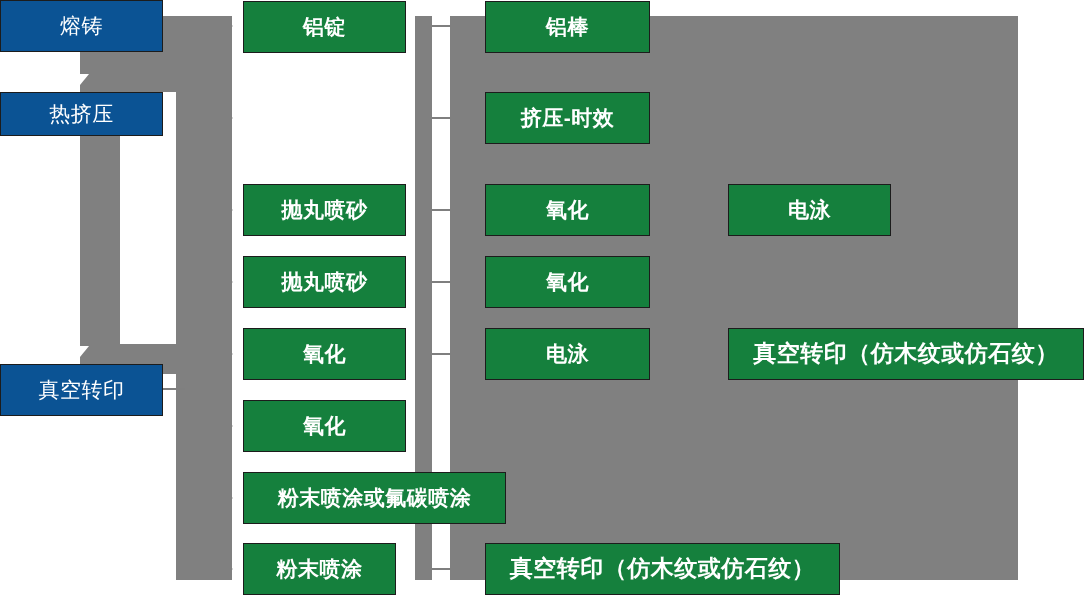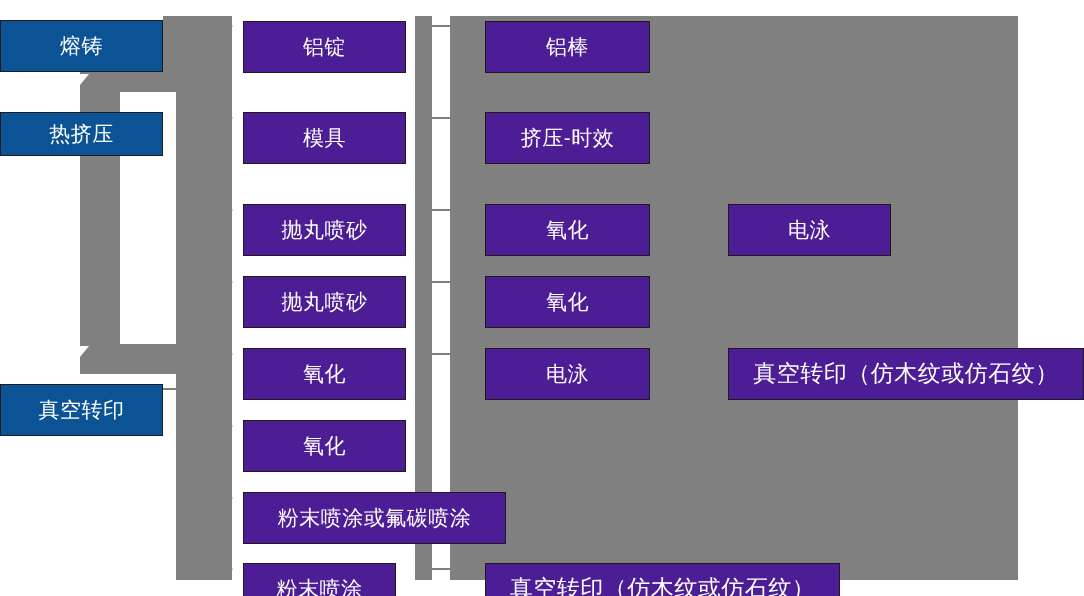--- a/index.html
+++ b/index.html
@@ -18,23 +18,23 @@
          border-top:11px solid #ffffff;}
   .smallarrow{position:absolute;width:0;height:0;
           border-top:6px solid transparent;border-bottom:6px solid transparent;
           border-left:9px solid #808080;}
   .stub{position:absolute;background:#808080;height:3px;}
 
   
   .box{position:absolute;box-sizing:border-box;border:1px solid #1c1c1c;
        display:flex;align-items:center;justify-content:center;
        color:#ffffff;text-align:center;line-height:1.1;
-       font-size:21px;letter-spacing:0.5px;margin-top:20px;}
+       font-size:21px;letter-spacing:0.5px;}
   .box.dark{background:#0b5394;}
-  .box.lite{background:#4c1d95;}
+  .box.lite{background:#15803d;font-weight:bold;}
 </style>
 </head>
 <body>
 
 <div id="stage">
 
   <div class="gray" style="left:163px;top:16px;width:69px;height:46px;"></div>
   <div class="gray" style="left:80px;top:52px;width:152px;height:40px;"></div>
   <div class="gray" style="left:176px;top:16px;width:56px;height:564px;"></div>
   <div class="gray" style="left:80px;top:344px;width:152px;height:30px;"></div>
@@ -67,21 +67,20 @@
 
   <div class="smallarrow" style="left:706px;top:112px;"></div>
   <div class="smallarrow" style="left:706px;top:204px;"></div>
   <div class="smallarrow" style="left:706px;top:348px;"></div>
 
   <div class="box dark" style="left:0px;top:0px;width:163px;height:52px;">熔铸</div>
   <div class="box dark" style="left:0px;top:92px;width:163px;height:44px;">热挤压</div>
   <div class="box dark" style="left:0px;top:364px;width:163px;height:52px;">真空转印</div>
 
   <div class="box lite" style="left:243px;top:1px;width:163px;height:52px;">铝锭</div>
-  <div class="box lite" style="left:243px;top:92px;width:163px;height:52px;">模具</div>
   <div class="box lite" style="left:243px;top:184px;width:163px;height:52px;">抛丸喷砂</div>
   <div class="box lite" style="left:243px;top:256px;width:163px;height:52px;">抛丸喷砂</div>
   <div class="box lite" style="left:243px;top:328px;width:163px;height:52px;">氧化</div>
   <div class="box lite" style="left:243px;top:400px;width:163px;height:52px;">氧化</div>
   <div class="box lite" style="left:243px;top:472px;width:263px;height:52px;text-align:center;">粉末喷涂或氟碳喷涂</div>
   <div class="box lite" style="left:243px;top:543px;width:153px;height:52px;">粉末喷涂</div>
 
   <div class="box lite" style="left:485px;top:1px;width:165px;height:52px;">铝棒</div>
   <div class="box lite" style="left:485px;top:92px;width:165px;height:52px;">挤压-时效</div>
   <div class="box lite" style="left:485px;top:184px;width:165px;height:52px;">氧化</div>

